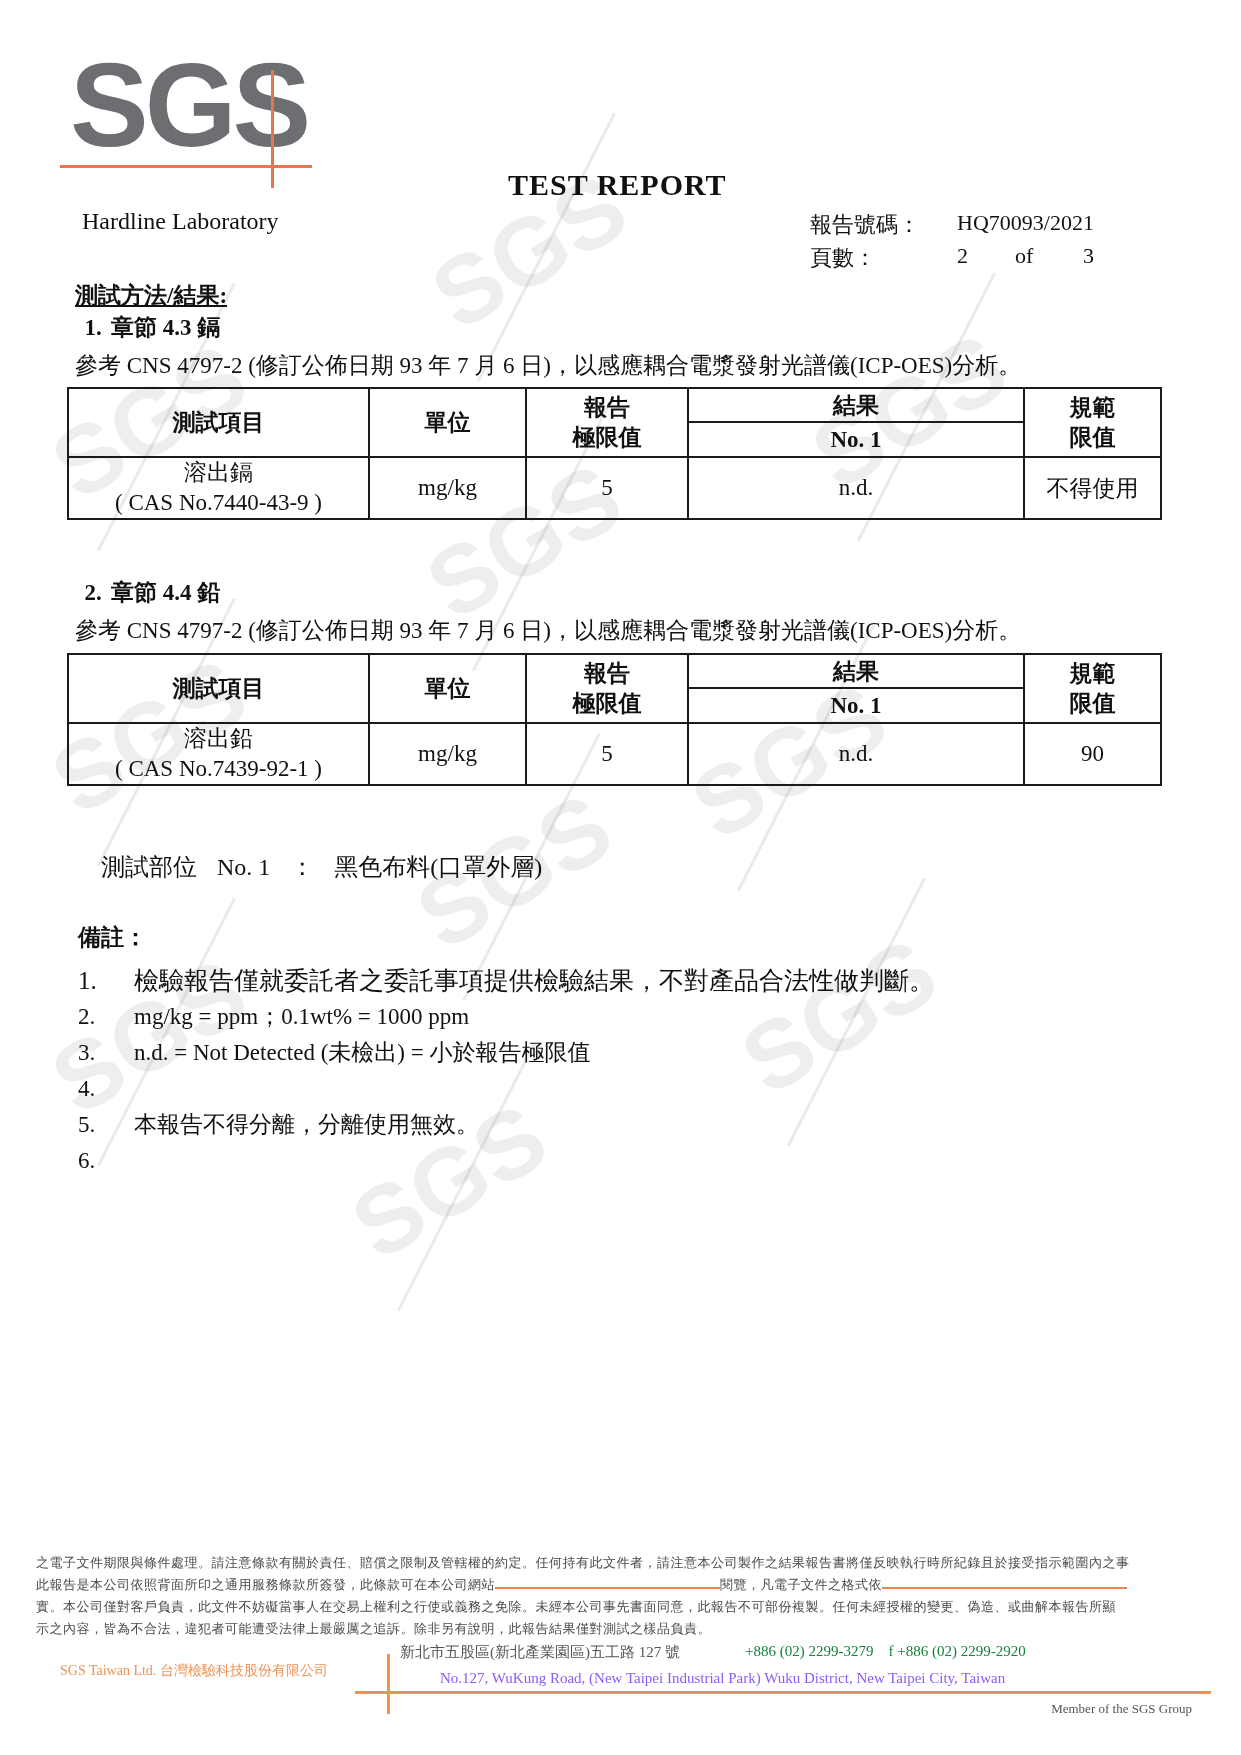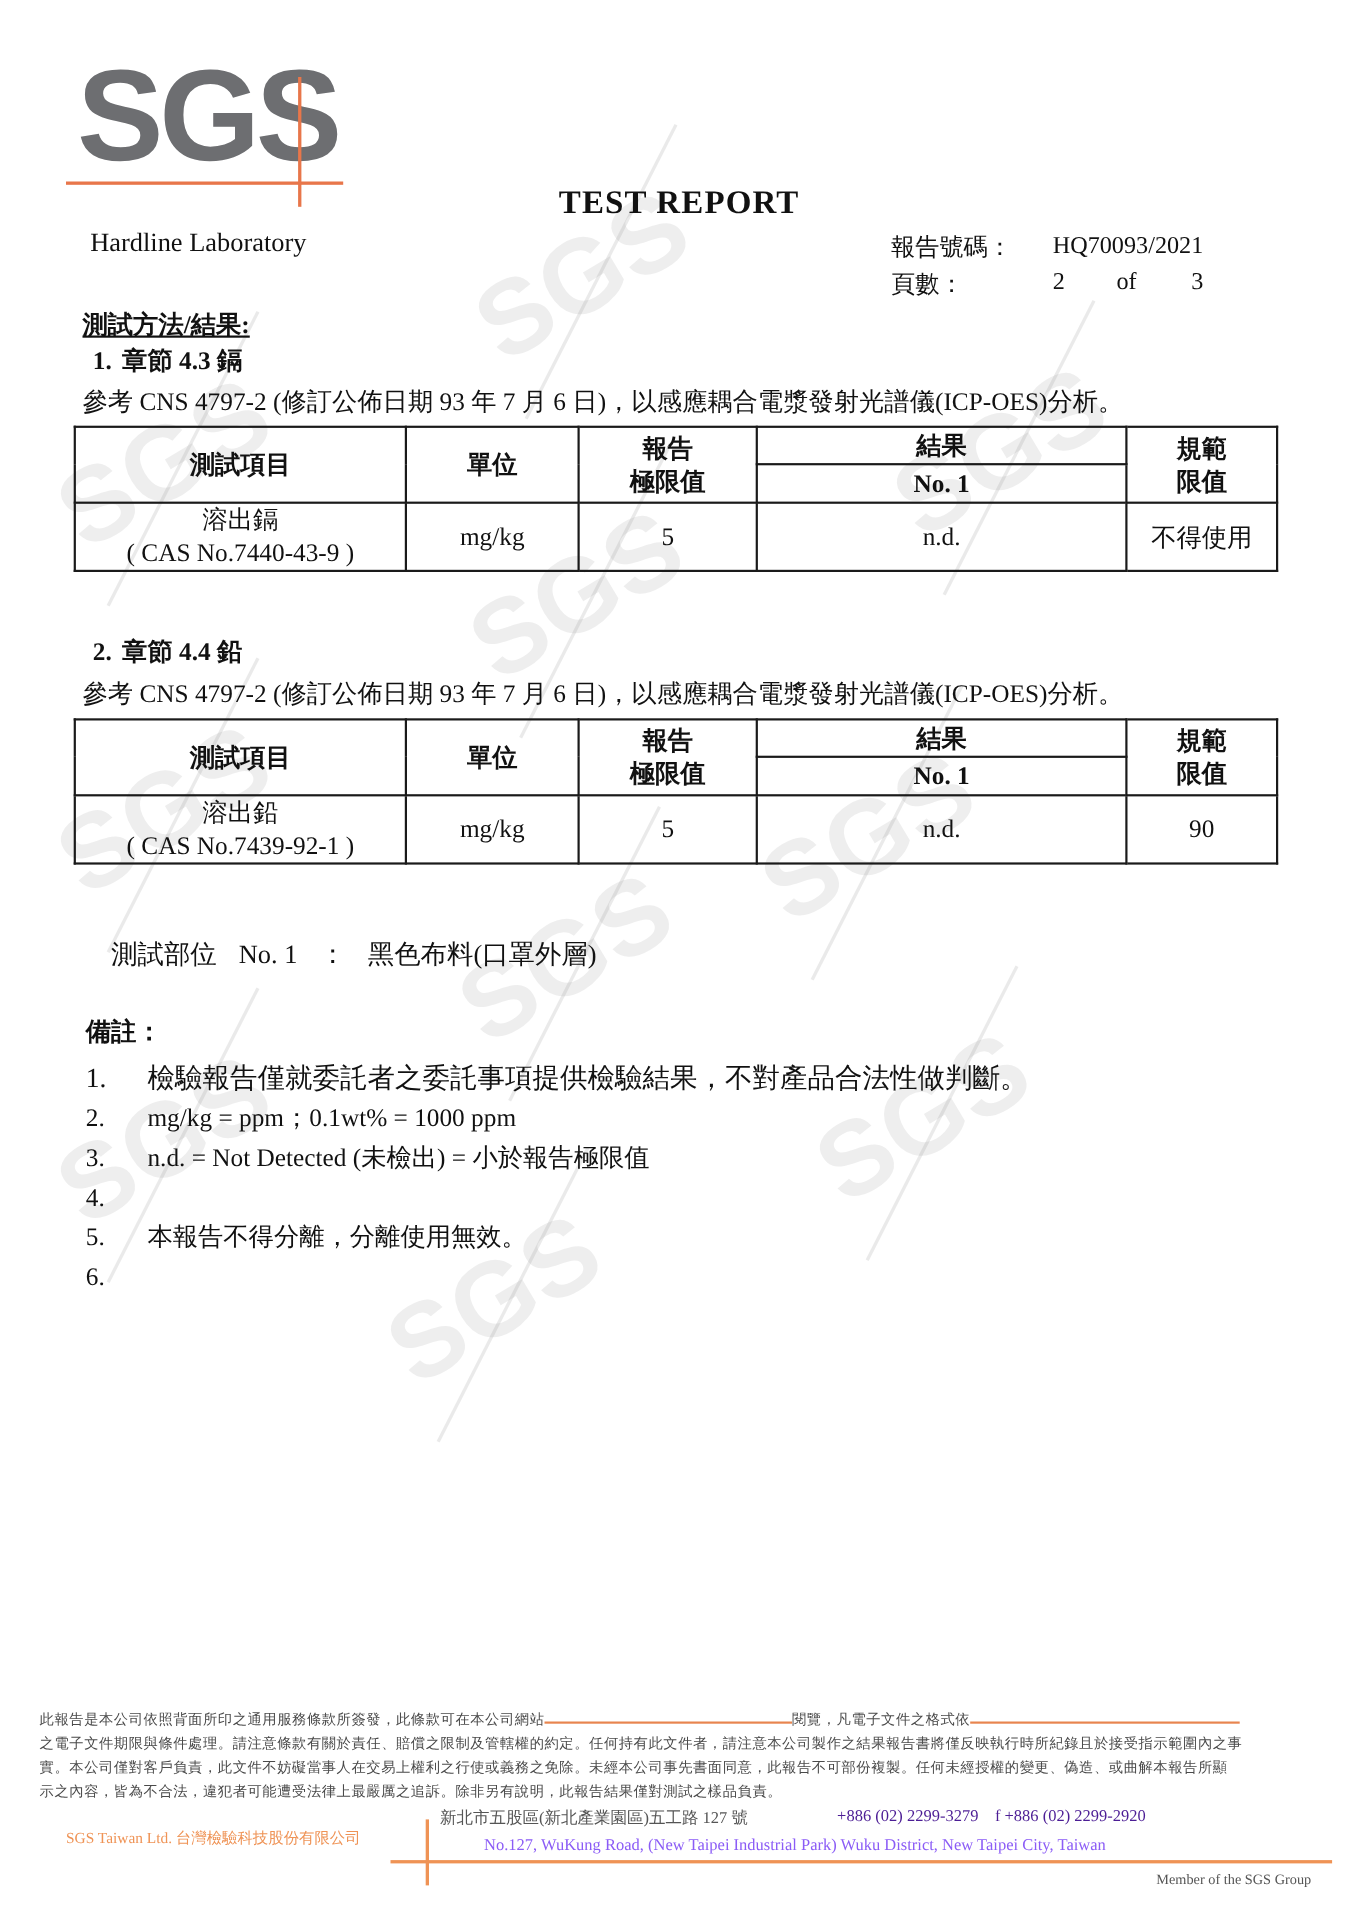--- a/index.html
+++ b/index.html
@@ -47,21 +47,21 @@
   .note-no{width:56px;}
   .note-row.big{font-size:25px;}
   
   .legal{left:36px;top:1552px;width:1176px;font-size:13px;line-height:22px;color:#4a4a4a;letter-spacing:0.5px;}
   .blank{display:inline-block;height:13px;border-bottom:2px solid #e8854f;vertical-align:baseline;}
   .blank.b1{width:225px;}
   .blank.b2{width:245px;}
   
   .f-company{left:60px;top:1662px;font-size:14px;color:#ef9355;z-index:2;}
   .f-zh{left:400px;top:1643px;font-size:15px;color:#555;z-index:2;}
-  .f-phone{left:761px;top:1643px;font-size:15px;color:#4c1d95;z-index:2;}
+  .f-phone{left:745px;top:1643px;font-size:15px;color:#15803d;z-index:2;}
   .f-en{left:440px;top:1670px;font-size:15px;color:#8b5cf6;z-index:2;}
   .f-hline{left:355px;top:1691px;width:856px;height:3px;background:#ef9355;z-index:2;}
   .f-vline{left:387px;top:1654px;width:3px;height:60px;background:#ef9355;z-index:2;}
   .f-member{left:1030px;top:1701px;width:162px;text-align:right;font-size:13px;color:#555;z-index:2;}
 </style>
 </head>
 <body>
 
 <div class="page">
 
@@ -234,22 +234,22 @@
     <div class="note-row">
       <span class="note-no">5.</span>
       <span>本報告不得分離，分離使用無效。</span>
     </div>
     <div class="note-row">
       <span class="note-no">6.</span>
     </div>
   </div>
 
   <div class="abs z legal">
+    <div>之電子文件期限與條件處理。請注意條款有關於責任、賠償之限制及管轄權的約定。任何持有此文件者，請注意本公司製作之結果報告書將僅反映執行時所紀錄且於接受指示範圍內之事</div>
     <div><span>此報告是本公司依照背面所印之通用服務條款所簽發，此條款可在本公司網站</span><span class="blank b1"></span><span>閱覽，凡電子文件之格式依</span><span class="blank b2"></span></div>
-    <div>之電子文件期限與條件處理。請注意條款有關於責任、賠償之限制及管轄權的約定。任何持有此文件者，請注意本公司製作之結果報告書將僅反映執行時所紀錄且於接受指示範圍內之事</div>
     <div>實。本公司僅對客戶負責，此文件不妨礙當事人在交易上權利之行使或義務之免除。未經本公司事先書面同意，此報告不可部份複製。任何未經授權的變更、偽造、或曲解本報告所顯</div>
     <div>示之內容，皆為不合法，違犯者可能遭受法律上最嚴厲之追訴。除非另有說明，此報告結果僅對測試之樣品負責。</div>
   </div>
 
   <div class="abs f-company">
     <span>SGS Taiwan Ltd.</span>
     <span>台灣檢驗科技股份有限公司</span>
   </div>
   <div class="abs f-zh">新北市五股區(新北產業園區)五工路 127 號</div>
   <div class="abs f-phone">

